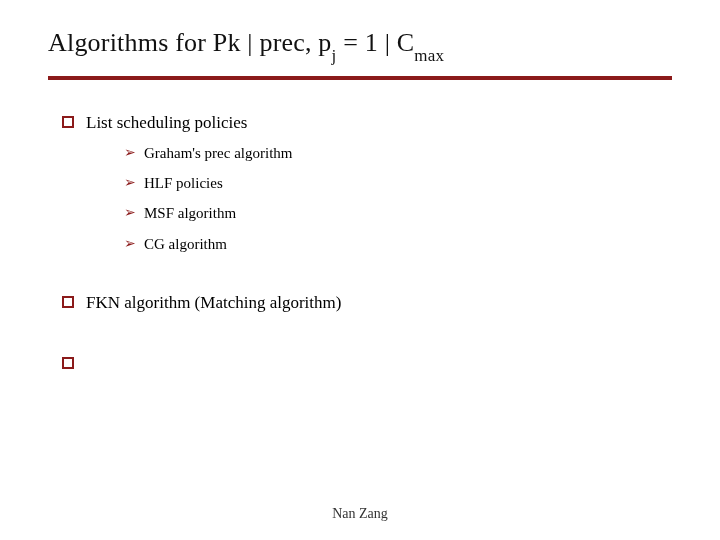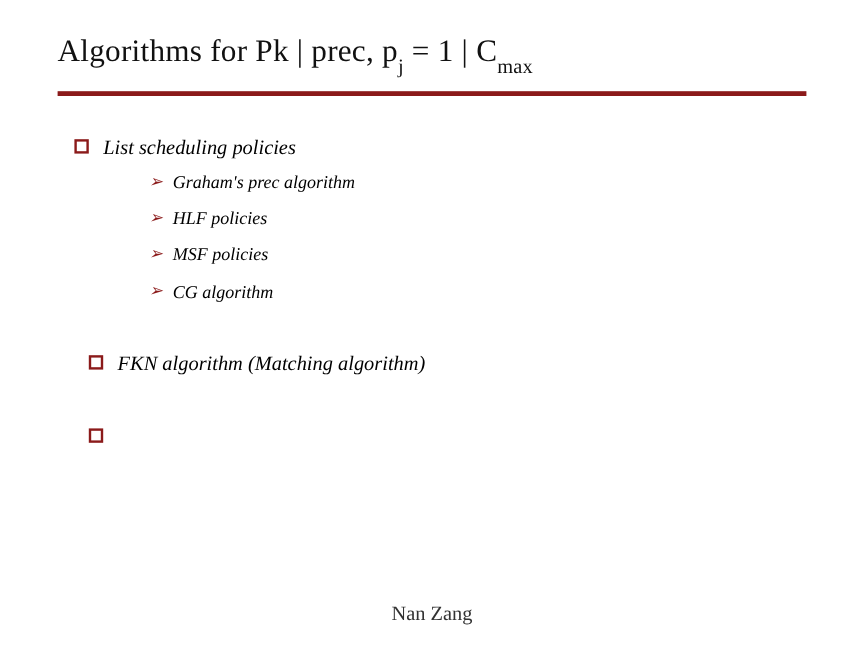--- a/index.html
+++ b/index.html
@@ -41,31 +41,29 @@
     height: 4px;
     background: #8b1a1a;
   }
   .content {
     position: absolute;
     left: 62px;
     top: 112px;
     width: 600px;
     font-size: 17px;
     line-height: 1.35;
-    font-style: italic;
   }
   .bullet1 {
     position: relative;
     padding-left: 24px;
     margin-top: 0;
     margin-bottom: 8px;
   }
   .bullet1.extra-gap {
     margin-top: 38px;
-    margin-left: 12px;
   }
   .bullet1 .sq {
     position: absolute;
     left: 0;
     top: 4px;
     width: 12px;
     height: 12px;
     border: 2px solid #8b1a1a;
     box-sizing: border-box;
     background: transparent;
@@ -85,21 +83,21 @@
     left: 0;
     top: 1px;
     color: #8b1a1a;
     font-size: 14px;
   }
   .footer {
     position: absolute;
     bottom: 18px;
     width: 720px;
     text-align: center;
-    font-size: 17px;
+    font-size: 14px;
     color: #333;
     font-family: Georgia, serif;
   }
 </style>
 </head>
 <body>
 
 <div class="slide">
 
   <div class="title">
@@ -119,21 +117,21 @@
       <div class="bullet2">
         <span class="arrow">➢</span>
         <span>Graham's prec algorithm</span>
       </div>
       <div class="bullet2">
         <span class="arrow">➢</span>
         <span>HLF policies</span>
       </div>
       <div class="bullet2">
         <span class="arrow">➢</span>
-        <span>MSF policies</span>
+        <span>MSF algorithm</span>
       </div>
       <div class="bullet2">
         <span class="arrow">➢</span>
         <span>CG algorithm</span>
       </div>
     </div>
 
     <div class="bullet1 extra-gap">
       <span class="sq"></span>
       <span>FKN algorithm (Matching algorithm)</span>

